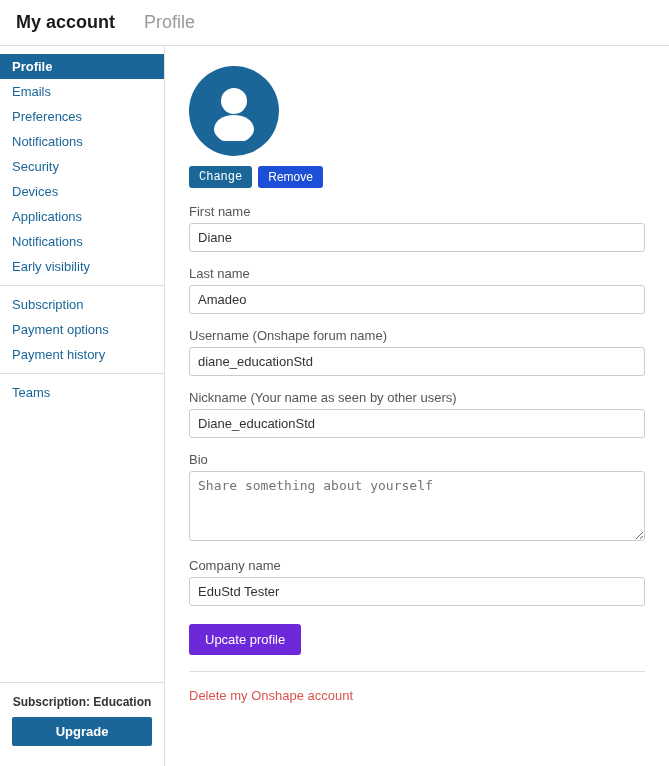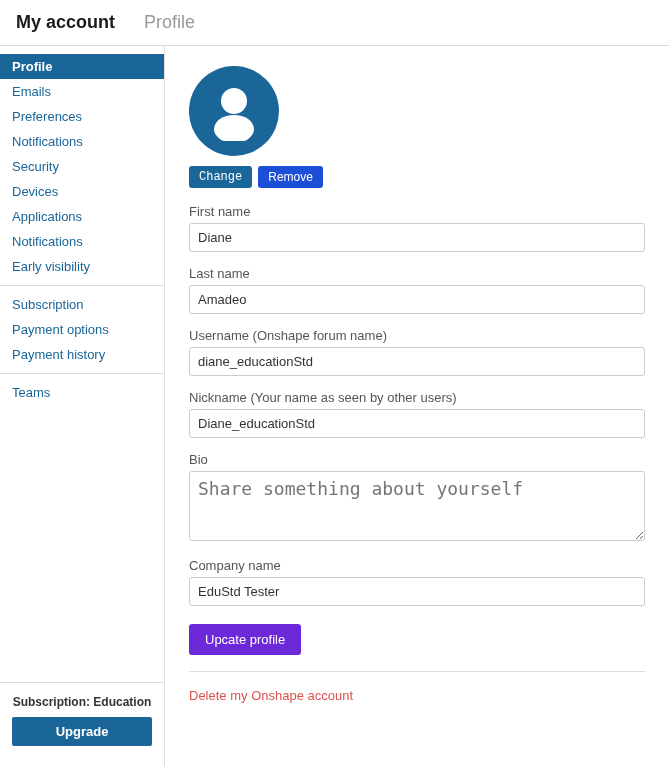--- a/index.html
+++ b/index.html
@@ -31,21 +31,21 @@
     .avatar-circle { width: 90px; height: 90px; border-radius: 50%; background: #1a6699; display: flex; align-items: center; justify-content: center; margin-bottom: 10px; }
     .avatar-person { width: 60px; height: 60px; }
     .avatar-buttons { display: flex; gap: 6px; }
     .btn-change { background: #1a6699; color: #fff; border: none; padding: 4px 10px; border-radius: 3px; font-size: 12px; cursor: pointer; font-family: Liberation Mono, monospace; }
     .btn-remove { background: #1d4ed8; color: #fff; border: none; padding: 4px 10px; border-radius: 3px; font-size: 12px; cursor: pointer; }
 
     
     .form-group { margin-bottom: 14px; }
     .form-label { font-size: 13px; color: #555; margin-bottom: 4px; display: block; }
     .form-input { width: 100%; border: 1px solid #ccc; border-radius: 3px; padding: 6px 8px; font-size: 13px; color: #333; outline: none; }
-    .form-textarea { width: 100%; border: 1px solid #ccc; border-radius: 3px; padding: 6px 8px; font-size: 18px; color: #ef4444; outline: none; resize: vertical; height: 70px; }
+    .form-textarea { width: 100%; border: 1px solid #ccc; border-radius: 3px; padding: 6px 8px; font-size: 13px; color: #ef4444; outline: none; resize: vertical; height: 70px; }
 
     .update-btn { background: #6d28d9; color: #fff; border: none; padding: 8px 16px; border-radius: 3px; font-size: 13px; cursor: pointer; margin-top: 4px; }
 
     .content-divider { height: 1px; background: #ddd; margin: 16px 0; }
     .delete-link { color: #d9534f; font-size: 13px; cursor: pointer; text-decoration: none; }
   </style>
 </head>
 <body>
 
 <div class="header">

